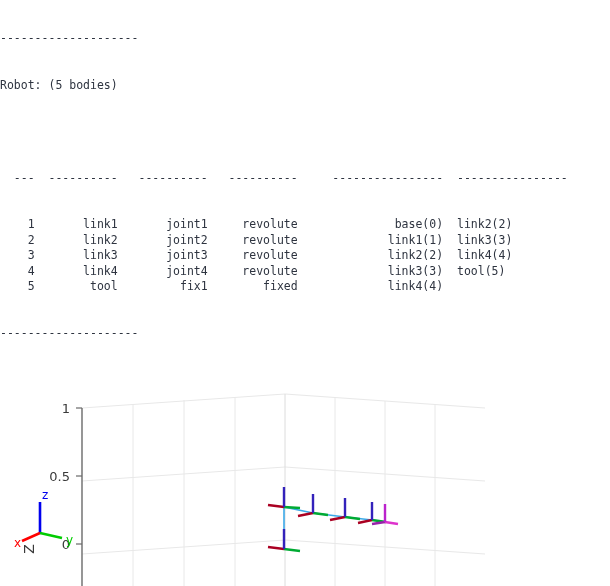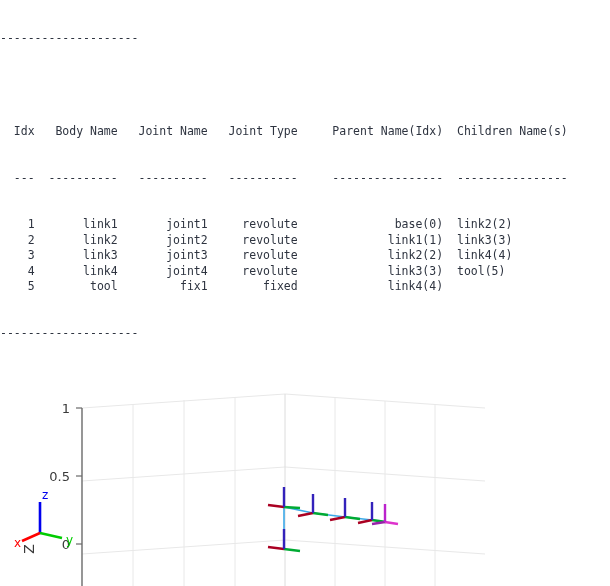--- a/index.html
+++ b/index.html
@@ -55,22 +55,22 @@
   }
   .tick-label { font-size: 13px; }
   .axis-title { font-size: 14px; }
   .triad-label { font-size: 12px; font-family: "DejaVu Sans", sans-serif; }
 </style>
 </head>
 <body>
 
 <div id="robot-report">
   <div class="rpt-line">--------------------</div>
+  <div class="rpt-line">Robot: (5 bodies)</div>
   <div class="rpt-blank"></div>
-  <div class="rpt-line" id="col-headers">  Idx   Body Name   Joint Name   Joint Type     Parent Name(Idx)  Children Name(s)</div>
   <div class="rpt-line" id="col-sep">  ---  ----------   ----------   ----------     ----------------  ----------------</div>
   <div id="report-rows"><div class="rpt-line">    1       link1       joint1     revolute              base(0)  link2(2)</div><div class="rpt-line">    2       link2       joint2     revolute             link1(1)  link3(3)</div><div class="rpt-line">    3       link3       joint3     revolute             link2(2)  link4(4)</div><div class="rpt-line">    4       link4       joint4     revolute             link3(3)  tool(5)</div><div class="rpt-line">    5        tool         fix1        fixed             link4(4)  </div></div>
   <div class="rpt-line">--------------------</div>
 </div>
 
 <div id="plot3d">
   <svg id="plot-svg" width="610" height="400">
 
     <g>
       <polygon points="82,222 285,208 285,500 82,495" fill="#ffffff" stroke="none"></polygon>

